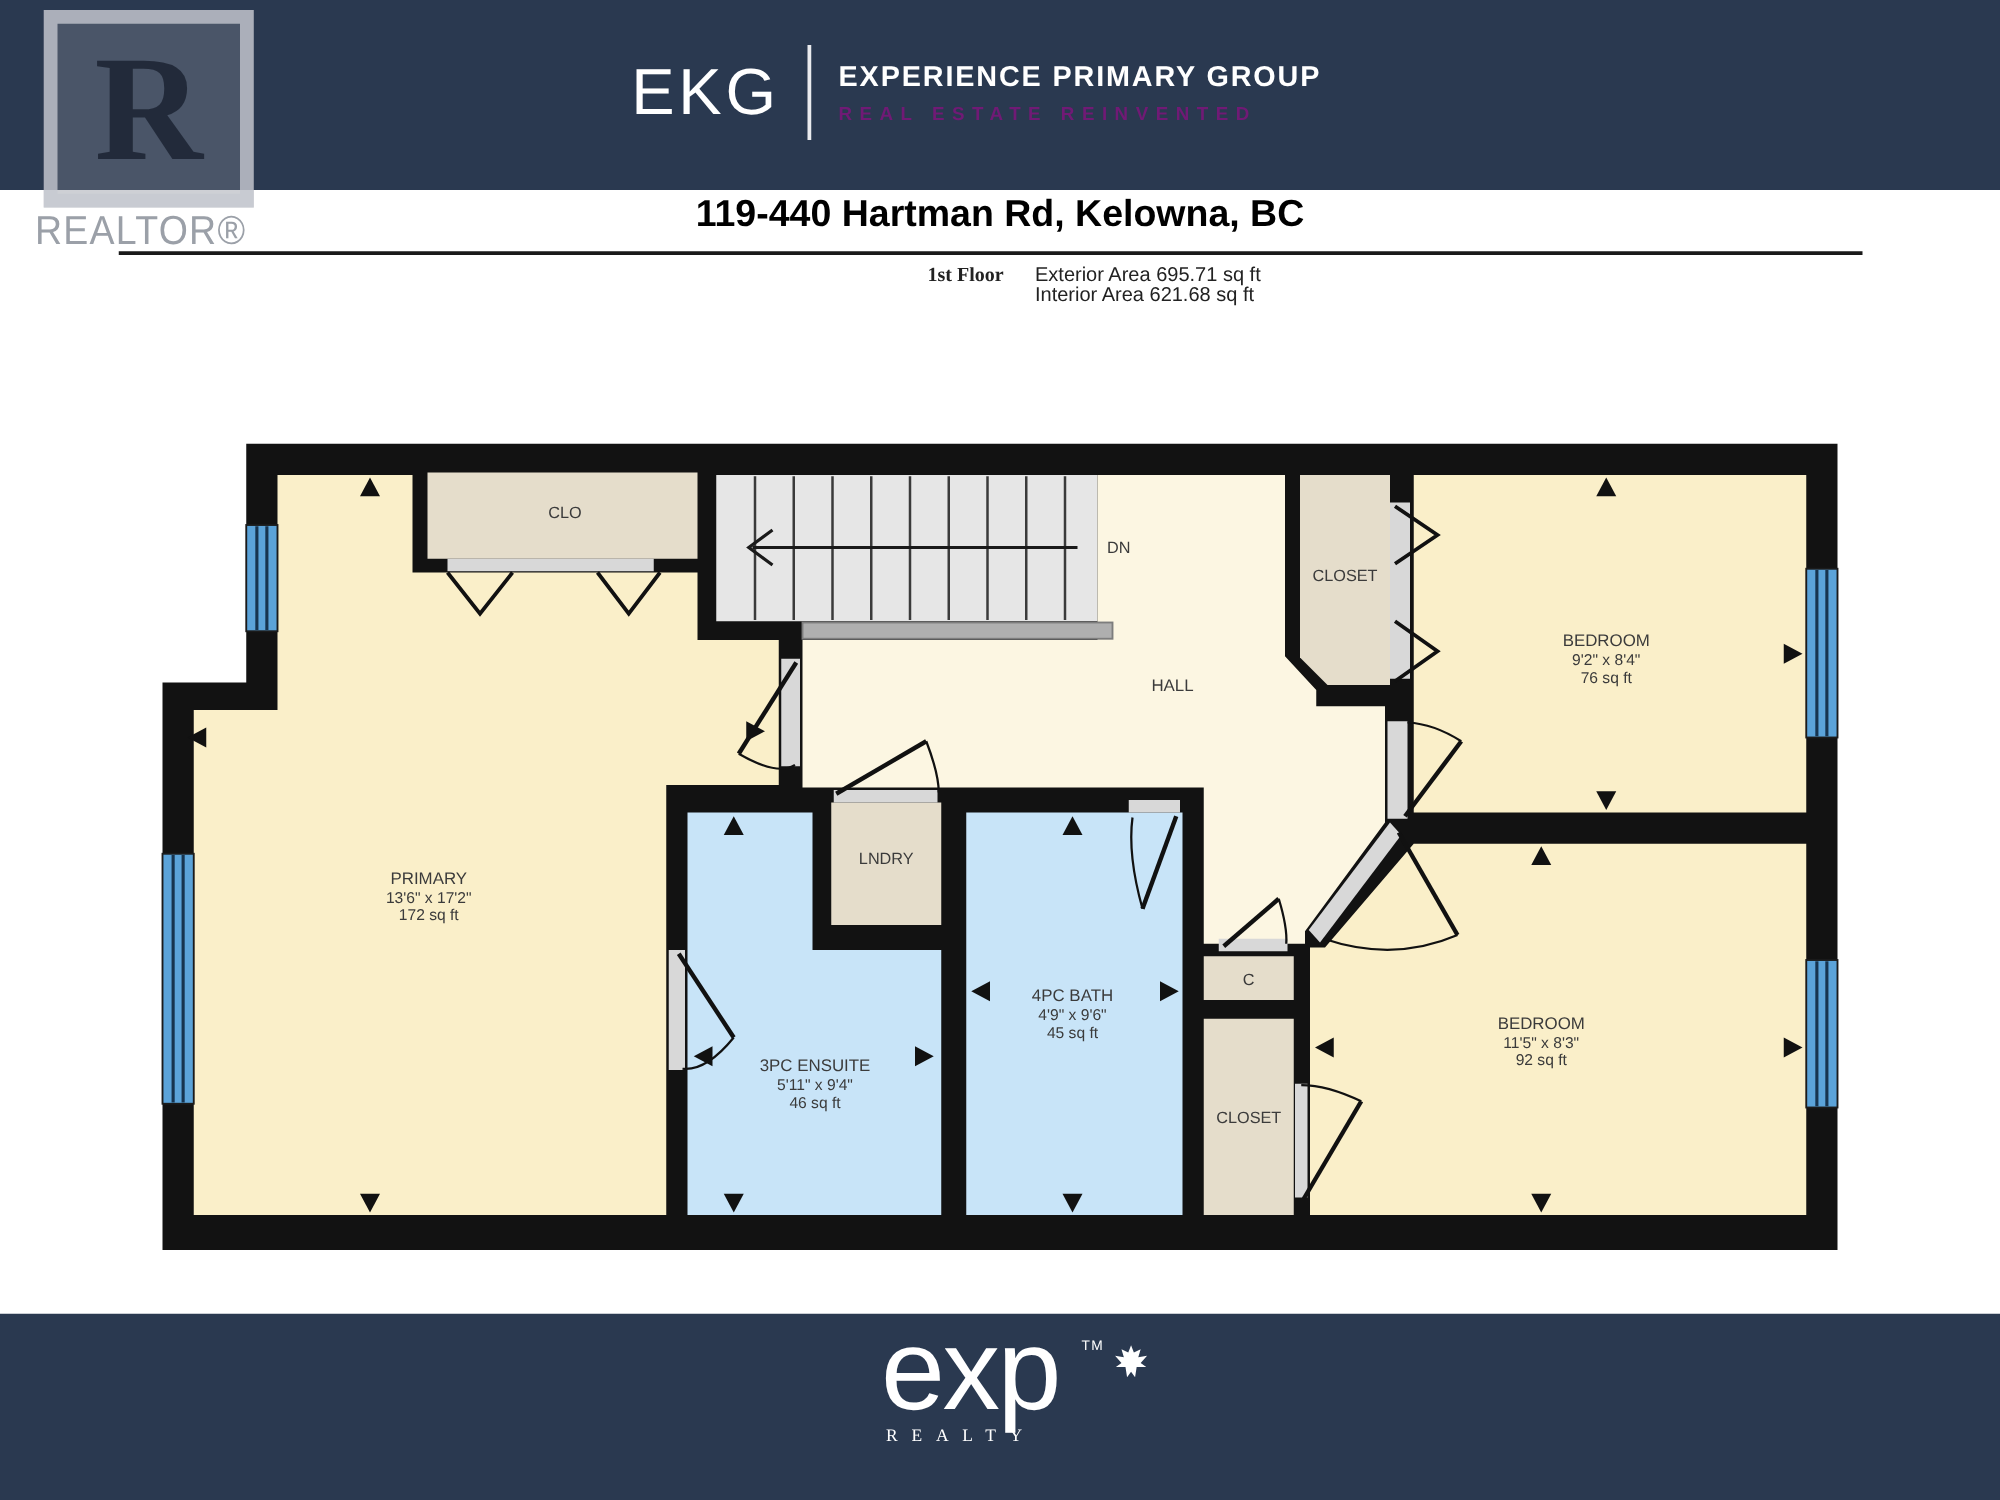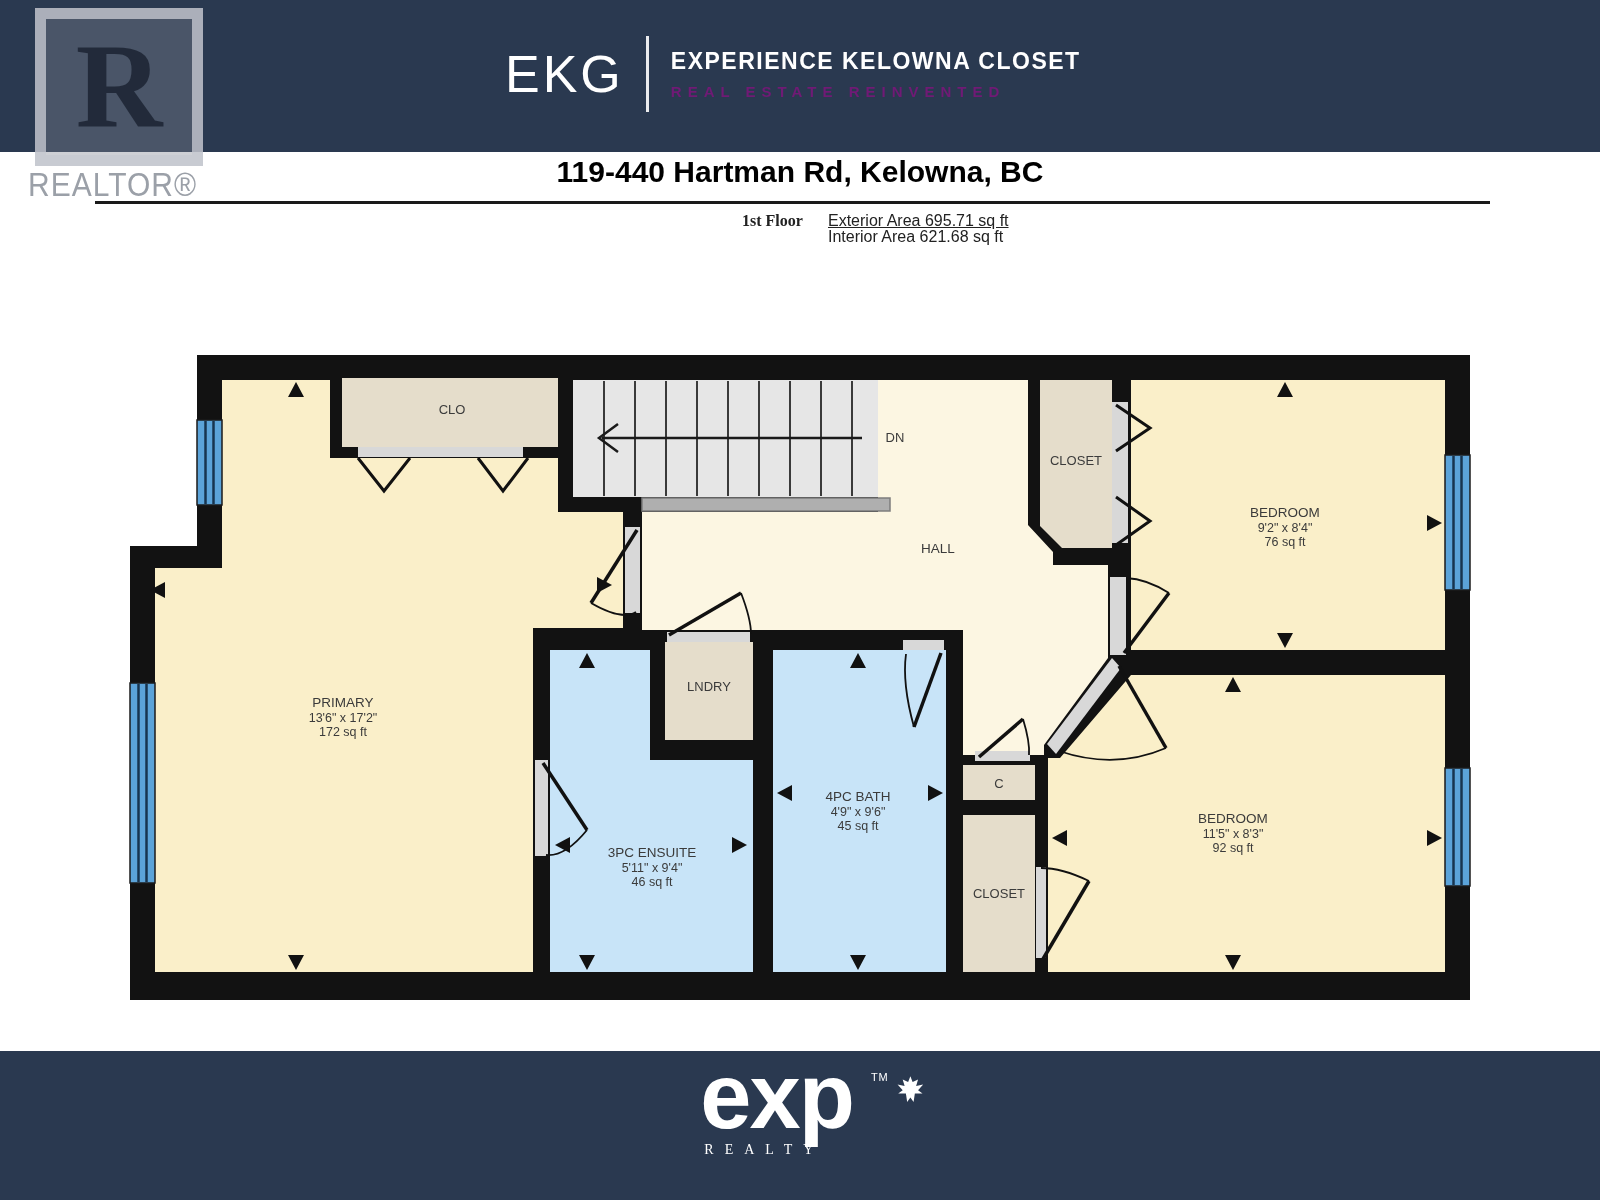--- a/index.html
+++ b/index.html
@@ -16,47 +16,47 @@
   .realtor{position:absolute;left:35px;top:8px;width:168px;height:158px;box-sizing:border-box;
            border:11px solid rgba(198,201,209,0.78);background:rgba(125,131,144,0.38);
            display:flex;align-items:center;justify-content:center;}
   .realtor-r{font-family:"Liberation Serif",serif;font-weight:bold;font-size:120px;color:rgba(26,33,48,0.82);line-height:1;}
   .realtor-label{position:absolute;left:28px;top:167px;font-size:30px;color:#9BA0A8;letter-spacing:1px;
                  transform:scaleY(1.08);transform-origin:top left;white-space:nowrap;}
   .addr{position:absolute;left:0;top:155px;width:1600px;text-align:center;font-size:30px;font-weight:bold;color:#000000;}
   .addr-rule{position:absolute;left:95px;top:201px;width:1395px;height:3px;background:#1a1a1a;}
   .floorinfo{position:absolute;left:742px;top:212px;font-size:16px;color:#222;}
   .fi-bold{position:absolute;left:0;top:0;font-weight:bold;white-space:nowrap;font-family:Liberation Serif, serif;}
-  .fi-ext{position:absolute;left:86px;top:0;white-space:nowrap;text-decoration:underline;}
+  .fi-ext{position:absolute;left:86px;top:0;white-space:nowrap;}
   .fi-int{position:absolute;left:86px;top:16px;white-space:nowrap;}
   
   .botbar{position:absolute;left:0;top:1051px;width:1600px;height:149px;background:#2A3950;}
   .explogo{position:absolute;left:50%;top:10px;transform:translateX(-44%);color:#fff;}
   .exp-row{display:flex;align-items:flex-start;}
-  .exp-word{font-size:92px;font-weight:bold;line-height:0.78;letter-spacing:-2px;text-align:center;}
+  .exp-word{font-size:92px;font-weight:normal;line-height:0.78;letter-spacing:-2px;text-align:center;}
   .exp-tm{font-size:11px;margin-top:10px;margin-left:18px;letter-spacing:1px;}
   .exp-leaf{margin-top:14px;margin-left:6px;}
   .exp-sub{font-size:14px;letter-spacing:11px;margin-top:9px;margin-left:4px;font-family:Liberation Serif, serif;}
   svg text{font-family:"Liberation Sans",sans-serif;}
 </style>
 </head>
 <body>
 
 <div class="topbar"></div>
 
 <div class="realtor">
   <div class="realtor-r">R</div>
 </div>
 <div class="realtor-label">REALTOR®</div>
 
 <div class="brand">
   <div class="brand-abbr">EKG</div>
   <div class="brand-divider"></div>
   <div>
-    <div class="brand-name">EXPERIENCE KELOWNA CLOSET</div>
+    <div class="brand-name">EXPERIENCE PRIMARY GROUP</div>
     <div class="brand-tagline">REAL ESTATE REINVENTED</div>
   </div>
 </div>
 
 <div class="addr">119-440 Hartman Rd, Kelowna, BC</div>
 <div class="addr-rule"></div>
 
 <div class="floorinfo">
   <span class="fi-bold">1st Floor</span>
   <span class="fi-ext">Exterior Area 695.71 sq ft</span>

